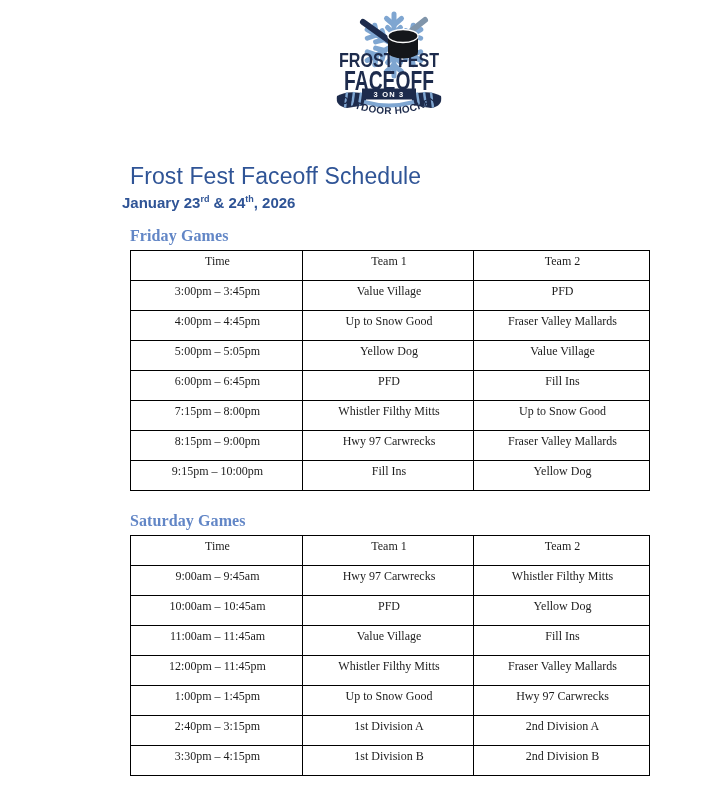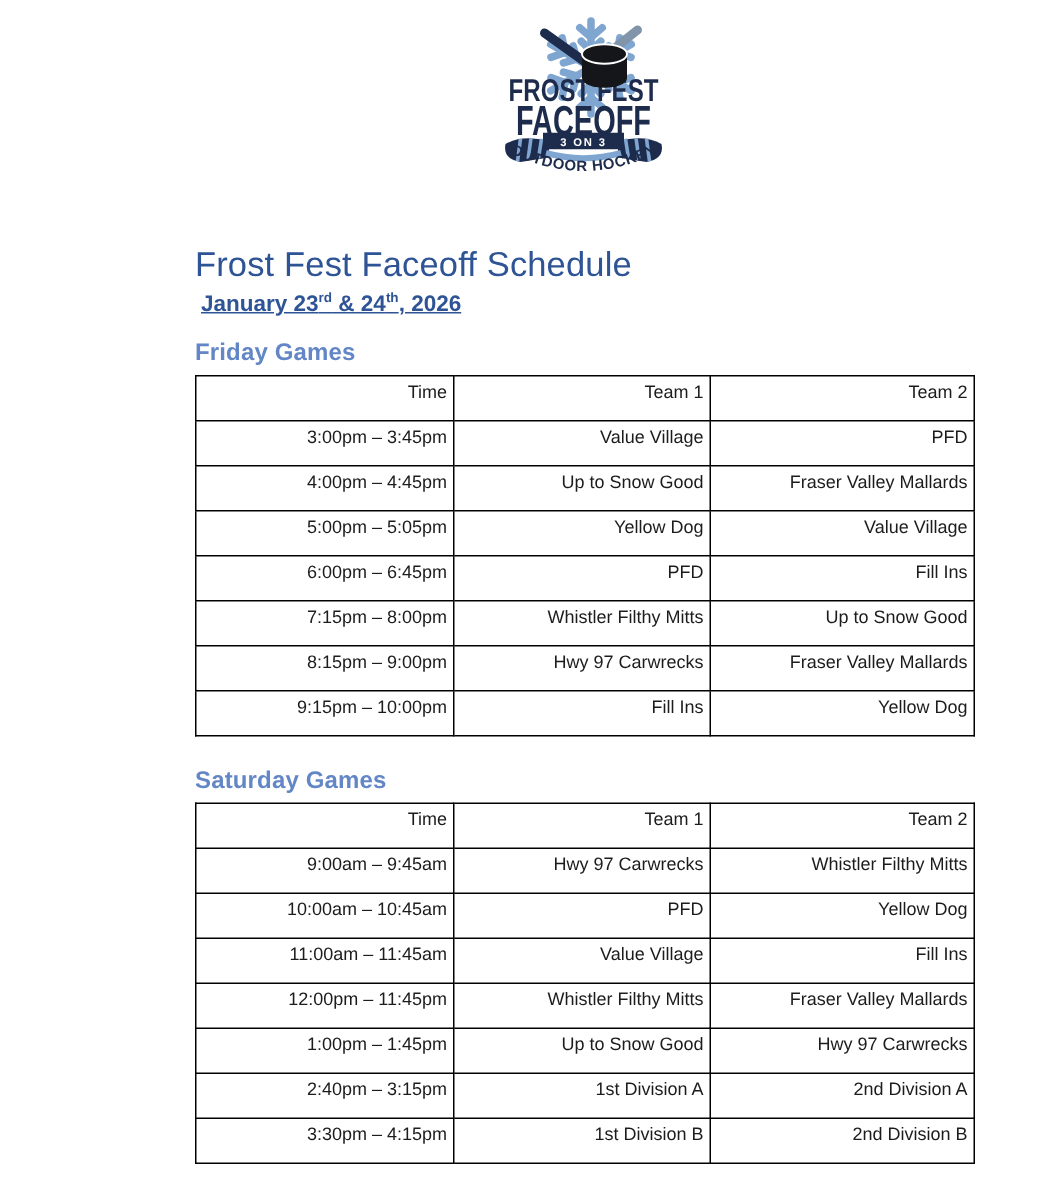--- a/index.html
+++ b/index.html
@@ -9,38 +9,38 @@
     margin-left:33px;
   }
   .logo{position:absolute;left:301px;top:9px;width:110px;height:114px;}
   .logo svg{display:block;}
   .title{
     position:absolute;left:97px;top:163px;margin:0;
     font-size:23px;font-weight:400;color:var(--title-blue);line-height:1.2;
     letter-spacing:0.1px;
   }
   .date{
-    position:absolute;left:101px;top:193px;
-    font-size:15px;font-weight:700;color:var(--title-blue);line-height:1.3;text-decoration:underline;
+    position:absolute;left:89px;top:193px;
+    font-size:15px;font-weight:700;color:var(--title-blue);line-height:1.3;
   }
   .date sup{font-size:9px;font-weight:700;}
-  .sec{position:absolute;left:97px;width:519px;}
+  .sec{position:absolute;left:97px;width:519px;font-family:Liberation Serif, serif;}
   .sec-friday{top:227px;}
   .sec-saturday{top:512px;}
   .sec h2{
     margin:0 0 5px 0;font-size:16px;font-weight:700;
     color:var(--section-blue);line-height:18px;letter-spacing:0.1px;
   }
   table.sched{
     border-collapse:collapse;table-layout:fixed;width:519px;
   }
   table.sched th, table.sched td{
     border:1.33px solid var(--table-border);
     height:30px;box-sizing:border-box;
-    vertical-align:top;text-align:right;
+    vertical-align:top;text-align:center;
     padding:3px 4px 0 6px;
     font-size:12px;font-weight:400;color:var(--table-text);
     line-height:15px;white-space:nowrap;overflow:hidden;
   }
 </style>
 </head>
 <body>
 
 <div class="page">
 

